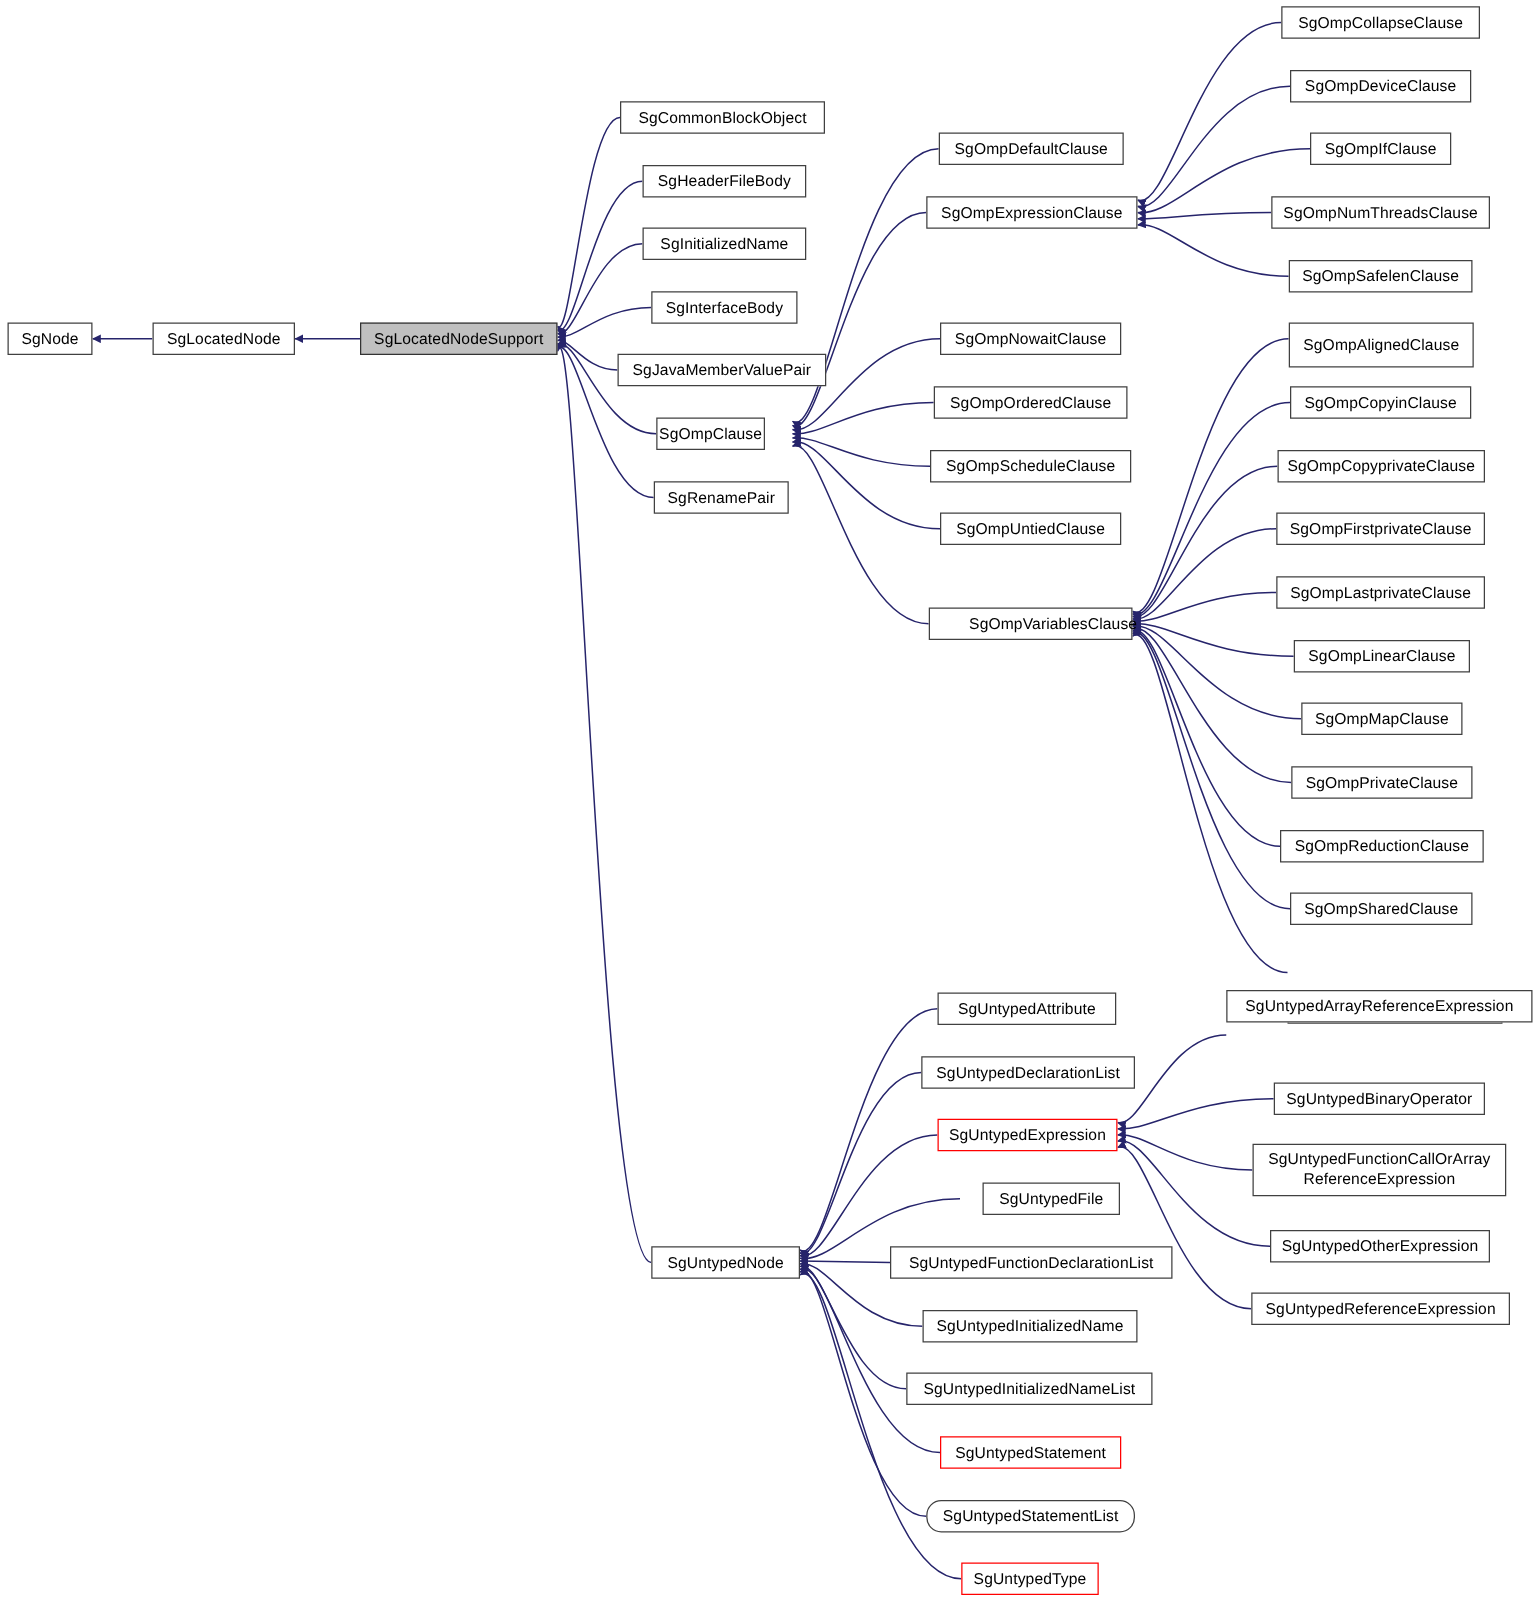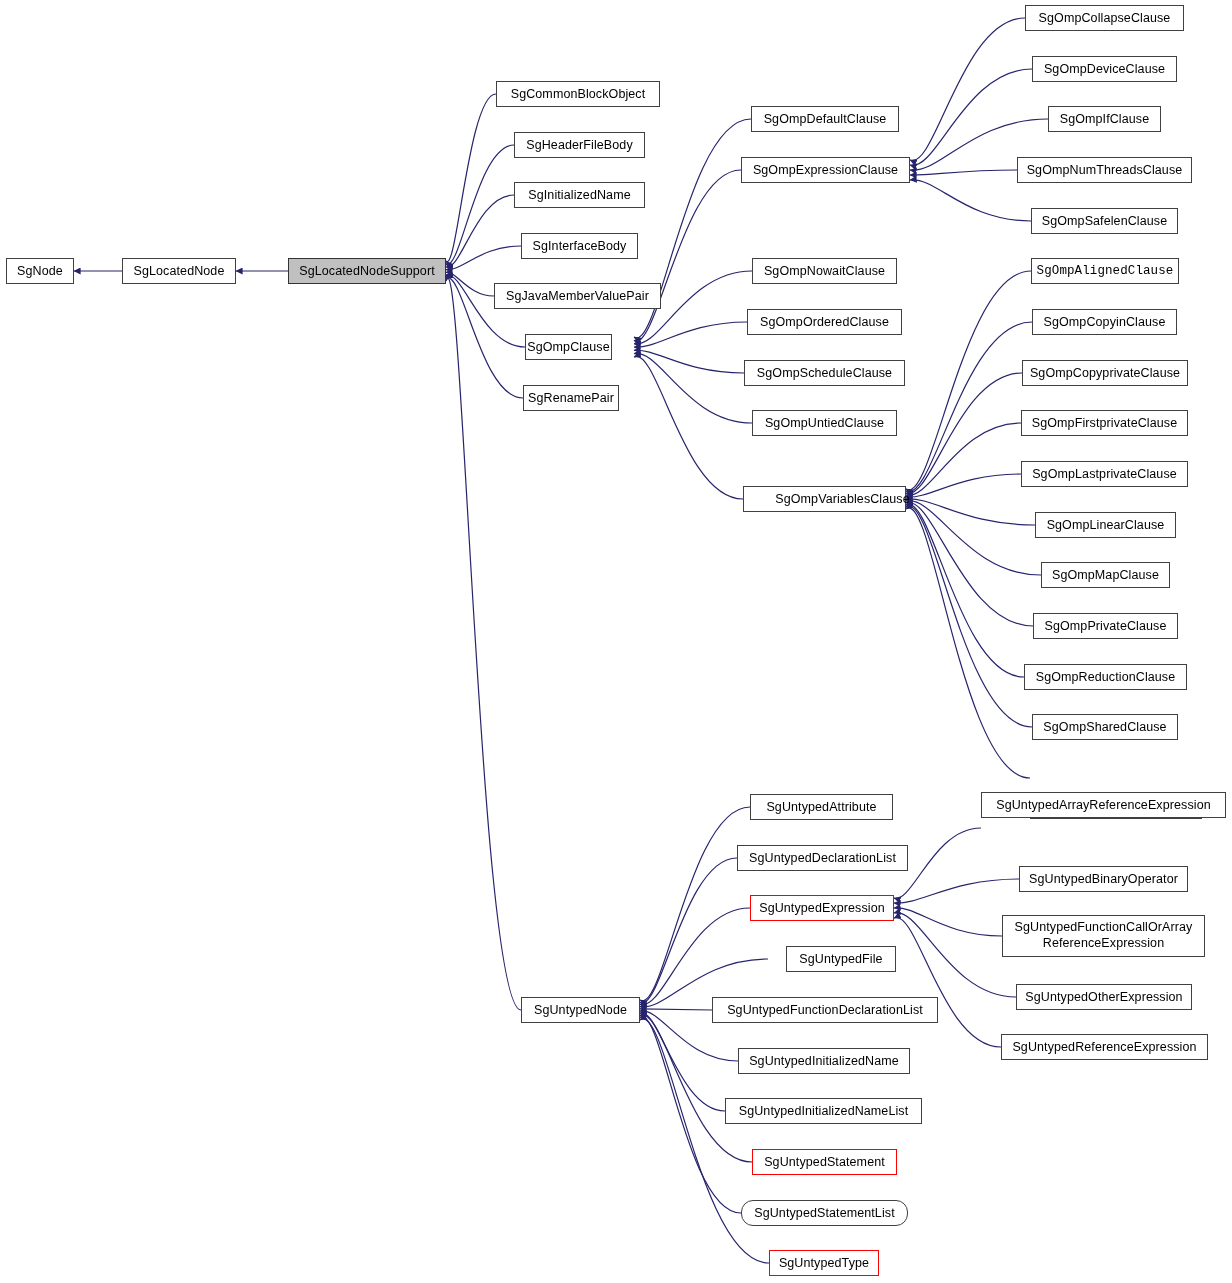--- a/index.html
+++ b/index.html
@@ -112,34 +112,34 @@
   <div id="nodes-layer">
       <div class="node-box" style="left: 6px; top: 258px; width: 68px; height: 26px;">SgNode</div>
       <div class="node-box" style="left: 122px; top: 258px; width: 114px; height: 26px;">SgLocatedNode</div>
       <div class="node-box highlight" style="left: 288px; top: 258px; width: 158px; height: 26px;">SgLocatedNodeSupport</div>
       <div class="node-box" style="left: 496px; top: 81px; width: 164px; height: 26px;">SgCommonBlockObject</div>
       <div class="node-box" style="left: 514px; top: 132px; width: 131px; height: 26px;">SgHeaderFileBody</div>
       <div class="node-box" style="left: 514px; top: 182px; width: 131px; height: 26px;">SgInitializedName</div>
       <div class="node-box" style="left: 521px; top: 233px; width: 117px; height: 26px;">SgInterfaceBody</div>
       <div class="node-box" style="left: 494px; top: 283px; width: 167px; height: 26px;">SgJavaMemberValuePair</div>
       <div class="node-box" style="left: 525px; top: 334px; width: 87px; height: 26px;">SgOmpClause</div>
-      <div class="node-box" style="left: 523px; top: 385px; width: 96px; height: 26px;">SgRenamePair</div>
+      <div class="node-box" style="left: 523px; top: 385px; width: 108px; height: 26px;">SgRenamePair</div>
       <div class="node-box" style="left: 751px; top: 106px; width: 148px; height: 26px;">SgOmpDefaultClause</div>
       <div class="node-box" style="left: 741px; top: 157px; width: 169px; height: 26px;">SgOmpExpressionClause</div>
       <div class="node-box" style="left: 752px; top: 258px; width: 145px; height: 26px;">SgOmpNowaitClause</div>
       <div class="node-box" style="left: 747px; top: 309px; width: 155px; height: 26px;">SgOmpOrderedClause</div>
       <div class="node-box" style="left: 744px; top: 360px; width: 161px; height: 26px;">SgOmpScheduleClause</div>
       <div class="node-box" style="left: 752px; top: 410px; width: 145px; height: 26px;">SgOmpUntiedClause</div>
       <div class="node-box" style="left: 743px; top: 486px; width: 163px; height: 26px; padding-left: 36px;">SgOmpVariablesClause</div>
       <div class="node-box" style="left: 1025px; top: 5px; width: 159px; height: 26px;">SgOmpCollapseClause</div>
       <div class="node-box" style="left: 1032px; top: 56px; width: 145px; height: 26px;">SgOmpDeviceClause</div>
       <div class="node-box" style="left: 1048px; top: 106px; width: 113px; height: 26px;">SgOmpIfClause</div>
       <div class="node-box" style="left: 1017px; top: 157px; width: 175px; height: 26px; text-align: right;">SgOmpNumThreadsClause</div>
       <div class="node-box" style="left: 1031px; top: 208px; width: 147px; height: 26px;">SgOmpSafelenClause</div>
-      <div class="node-box" style="left: 1031px; top: 258px; width: 148px; height: 26px; font-family: Liberation Mono, monospace;">SgOmpAlignedClause</div>
+      <div class="node-box" style="left: 1031px; top: 258px; width: 148px; height: 36px;">SgOmpAlignedClause</div>
       <div class="node-box" style="left: 1032px; top: 309px; width: 145px; height: 26px;">SgOmpCopyinClause</div>
       <div class="node-box" style="left: 1022px; top: 360px; width: 166px; height: 26px;">SgOmpCopyprivateClause</div>
       <div class="node-box" style="left: 1021px; top: 410px; width: 167px; height: 26px;">SgOmpFirstprivateClause</div>
       <div class="node-box" style="left: 1021px; top: 461px; width: 167px; height: 26px;">SgOmpLastprivateClause</div>
       <div class="node-box" style="left: 1035px; top: 512px; width: 141px; height: 26px;">SgOmpLinearClause</div>
       <div class="node-box" style="left: 1041px; top: 562px; width: 129px; height: 26px;">SgOmpMapClause</div>
       <div class="node-box" style="left: 1033px; top: 613px; width: 145px; height: 26px;">SgOmpPrivateClause</div>
       <div class="node-box" style="left: 1024px; top: 664px; width: 163px; height: 26px;">SgOmpReductionClause</div>
       <div class="node-box" style="left: 1032px; top: 714px; width: 146px; height: 26px;">SgOmpSharedClause</div>
       <div class="node-box" style="left: 1030px; top: 765px; width: 172px; height: 26px; margin-top: 28px;">SgOmpUniformClause</div>

